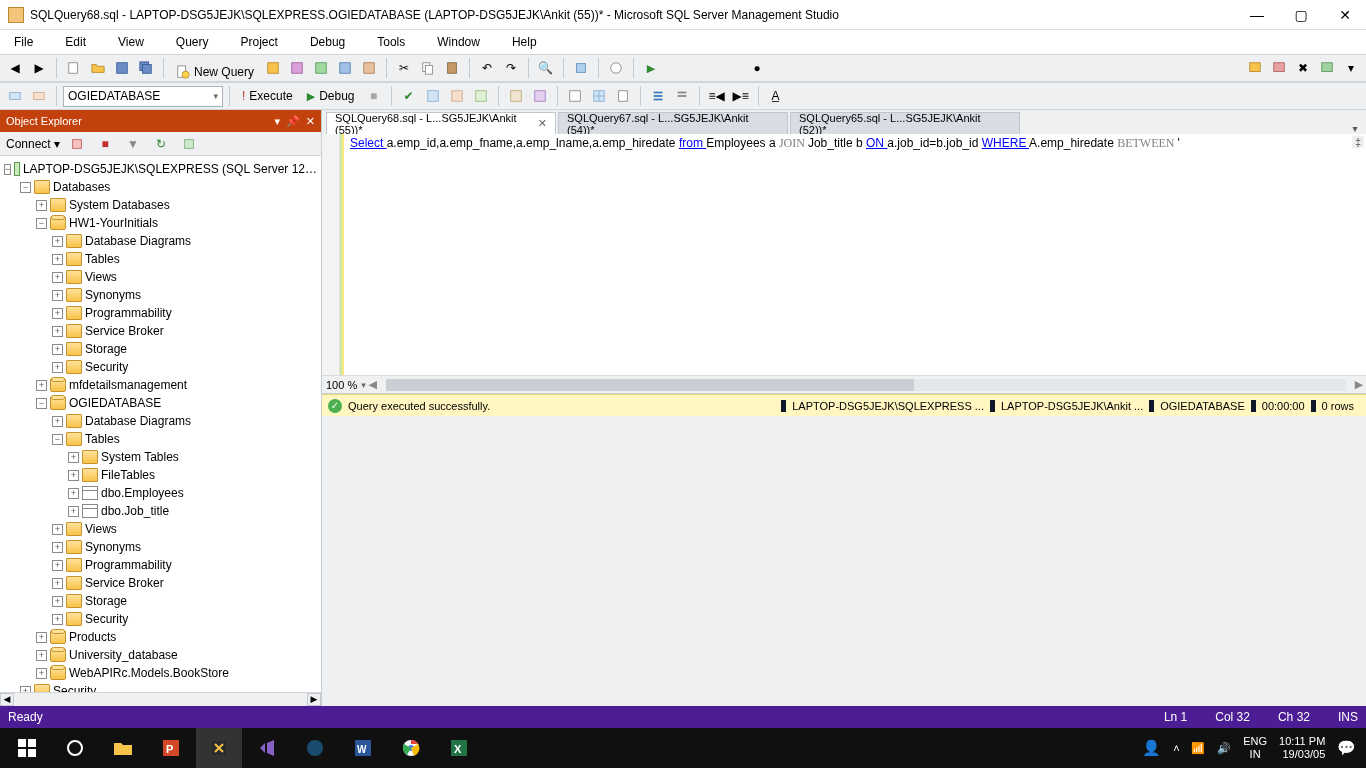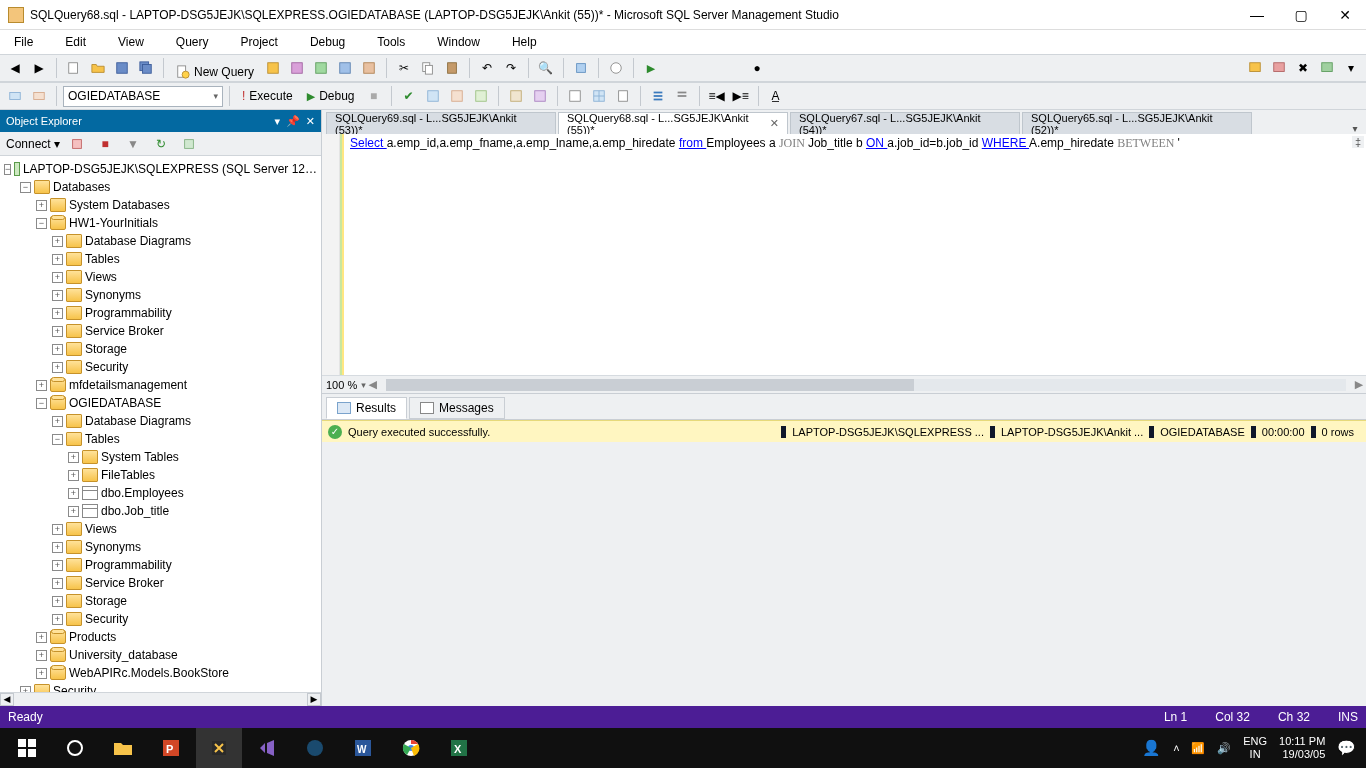--- a/index.html
+++ b/index.html
@@ -21,21 +21,21 @@
   .tbsep { width:1px; height:20px; background:#c4c9cf; margin:0 4px;}
   .newquery { display:flex; align-items:flex-end; gap:4px; padding:0 6px; height:22px;}
   .dbcombo { width:160px; height:21px; border:1px solid #a9b3bd; background:#fff; font-size:12px; padding:0 4px; display:flex; align-items:center; justify-content:space-between;}
   .execute { display:flex; align-items:center; gap:4px; padding:0 6px;}
   .debug   { display:flex; align-items:center; gap:4px; padding:0 6px;}
   .play { color:#2e8b2e; font-size:11px;}
   
   .mainrow { display:flex; height: calc(768px - 30px - 24px - 28px - 28px - 22px - 40px); }
   
   .panel { width: 322px; display:flex; flex-direction:column; border-right:1px solid #c9ced4; background:#fff;}
-  .panel-title { height:22px; background:#0369a1; color:#fff; font-size:11px; display:flex; align-items:center; padding:0 6px; justify-content:space-between;}
+  .panel-title { height:22px; background:#c2410c; color:#fff; font-size:11px; display:flex; align-items:center; padding:0 6px; justify-content:space-between;}
   .panel-title .rt { display:flex; gap:6px;}
   .panel-title .rt span{font-size:11px;}
   .panel-conn { height:24px; background:#eef0f2; border-bottom:1px solid #d0d5da; display:flex; align-items:center; padding:0 6px; font-size:12px; gap:6px;}
   .tree { flex:1; overflow:auto; font-size:12px; padding:4px 0 4px 4px; white-space:nowrap;}
   .tree-row { display:flex; align-items:center; height:18px; gap:3px; padding-right:4px;}
   .exp { width:11px; height:11px; border:1px solid #8a8a8a; font-size:9px; line-height:9px; text-align:center; color:#5a5a5a; background:#fff;}
   .ticon { width:16px; height:14px;}
   .ticon.folder { background:linear-gradient(#ffe29a,#f7c34a); border:1px solid #c6922a; border-radius:1px;}
   .ticon.db { background:linear-gradient(#ffe29a,#f7c34a); border:1px solid #c6922a; border-radius:2px; position:relative;}
   .ticon.db::before{content:"";position:absolute;top:-2px;left:0;right:0;height:3px;background:#ffe29a;border:1px solid #c6922a;border-radius:3px;}
@@ -499,23 +499,20 @@
     </div>
     <div class="tree-scroll">
       <div class="lar">◀</div>
         <div class="track"></div>
         <div class="rar">▶</div>
     </div>
   </div>
 
   <div class="editor">
     <div class="tabs">
-      <div class="tab">
-          <span>SQLQuery69.sql - L...SG5JEJK\Ankit (53))*</span>
-        </div>
       <div class="tab active">
           <span>SQLQuery68.sql - L...SG5JEJK\Ankit (55))*</span>
           <span class="x">✕</span>
         </div>
       <div class="tab">
           <span>SQLQuery67.sql - L...SG5JEJK\Ankit (54))*</span>
         </div>
       <div class="tab">
           <span>SQLQuery65.sql - L...SG5JEJK\Ankit (52))*</span>
         </div>
@@ -529,30 +526,20 @@
       <div class="code-scroll">
         <span class="zoom">100 %</span>
         <span style="font-size:9px;color:#666">▾</span>
         <span class="end">◀</span>
         <div class="bar">
             <div class="thumb"></div>
           </div>
         <span class="end">▶</span>
       </div>
     </div>
-    <div class="restabs">
-      <div class="rtab">
-          <div class="ric"></div>
-          <span>Results</span>
-        </div>
-      <div class="rtab inactive">
-          <div class="ric msg"></div>
-          <span>Messages</span>
-        </div>
-    </div>
     <div class="statusexec">
       <div class="ok">✓</div>
       <span>Query executed successfully.</span>
       <div class="right">
         <div class="seg">LAPTOP-DSG5JEJK\SQLEXPRESS ...</div>
         <div class="seg">LAPTOP-DSG5JEJK\Ankit ...</div>
         <div class="seg">OGIEDATABASE</div>
         <div class="seg">00:00:00</div>
         <div class="seg">0 rows</div>
       </div>

